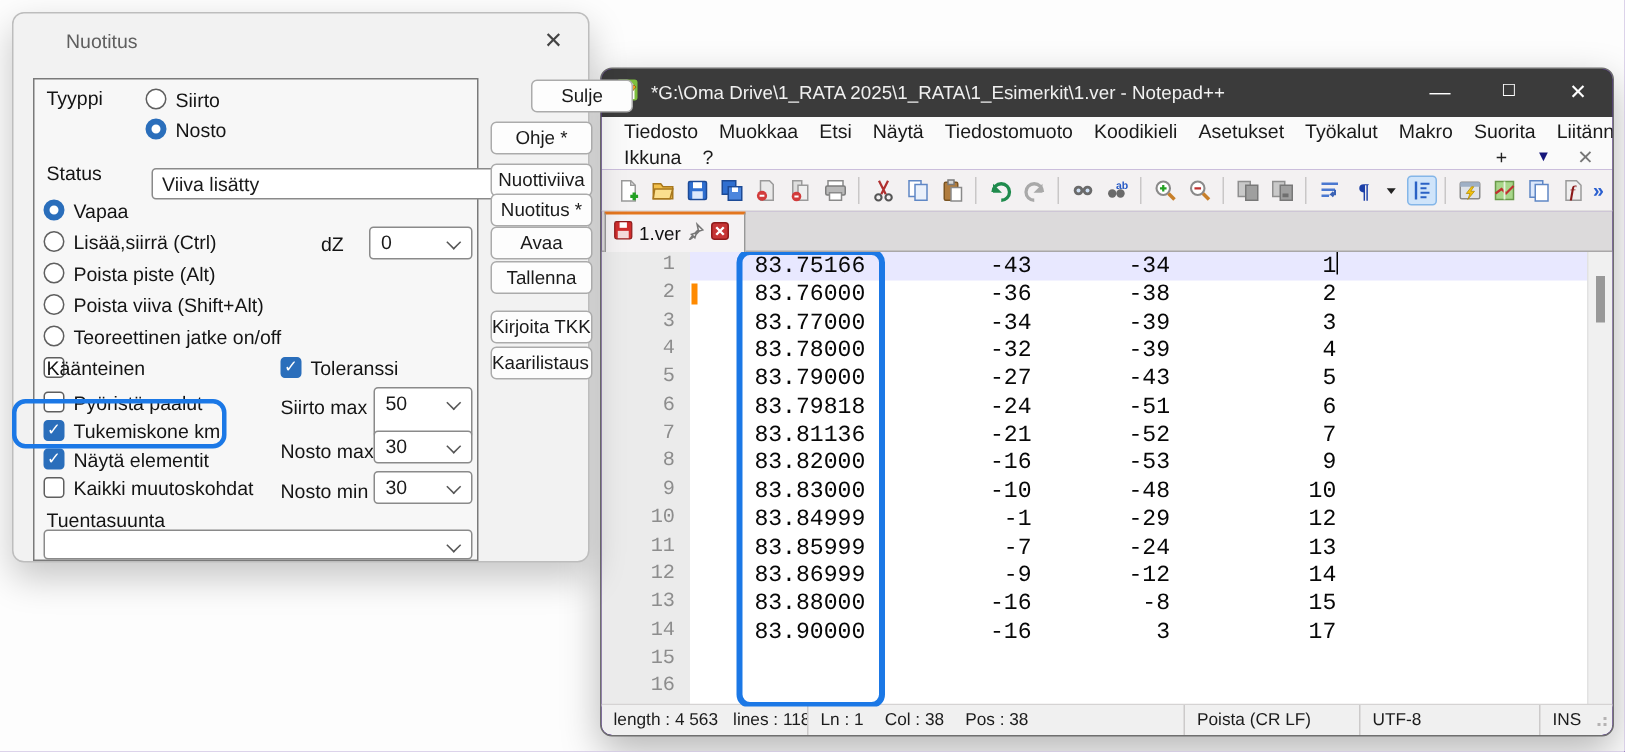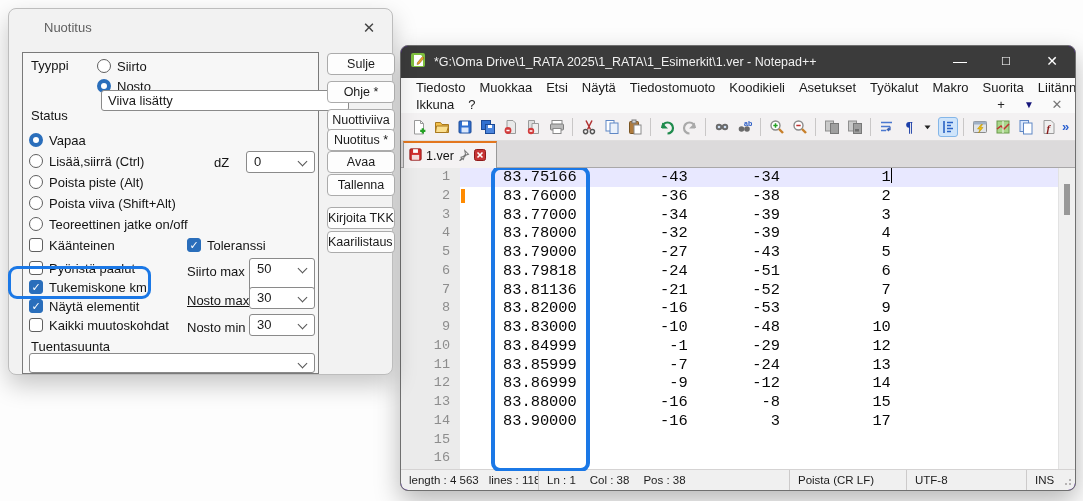--- a/index.html
+++ b/index.html
@@ -410,79 +410,79 @@
     <div class="dlg-close">✕</div>
     <div class="grp"></div>
 
     <span class="lbl" style="left:22px;top:49px;">Tyyppi</span>
     <span class="radio" style="left:88px;top:50px;"></span>
     <span class="lbl" style="left:108px;top:50px;">Siirto</span>
     <span class="radio sel" style="left:88px;top:70px;"></span>
     <span class="lbl" style="left:108px;top:70px;">Nosto</span>
 
     <span class="lbl" style="left:22px;top:99px;">Status</span>
-    <span class="field" style="left:92px;top:81px;width:248px;height:21px;">Viiva lisätty</span>
+    <span class="field" style="left:92px;top:103px;width:248px;height:21px;">Viiva lisätty</span>
 
     <span class="radio sel" style="left:20px;top:124px;"></span>
     <span class="lbl" style="left:40px;top:124px;">Vapaa</span>
     <span class="radio" style="left:20px;top:145px;"></span>
     <span class="lbl" style="left:40px;top:145px;">Lisää,siirrä  (Ctrl)</span>
     <span class="lbl" style="left:205px;top:146px;">dZ</span>
     <span class="combo" style="left:237px;top:142px;width:69px;height:22px;">
       <span class="val">0</span>
         <span class="chev"></span>
     </span>
     <span class="radio" style="left:20px;top:166px;"></span>
     <span class="lbl" style="left:40px;top:166px;">Poista piste  (Alt)</span>
     <span class="radio" style="left:20px;top:187px;"></span>
     <span class="lbl" style="left:40px;top:187px;">Poista viiva  (Shift+Alt)</span>
     <span class="radio" style="left:20px;top:208px;"></span>
     <span class="lbl" style="left:40px;top:208px;">Teoreettinen jatke on/off</span>
 
     <span class="chk" style="left:20px;top:229px;"></span>
-    <span class="lbl" style="left:40px;top:229px;">Käänteinen</span>
+    <span class="lbl" style="left:22px;top:229px;">Käänteinen</span>
     <span class="chk on" style="left:178px;top:229px;">✓</span>
     <span class="lbl" style="left:198px;top:229px;">Toleranssi</span>
 
     <span class="chk" style="left:20px;top:252px;"></span>
     <span class="lbl" style="left:40px;top:252px;">Pyöristä paalut</span>
     <span class="lbl" style="left:178px;top:255px;">Siirto max</span>
     <span class="combo" style="left:240px;top:249px;width:66px;height:34px;">
       <span class="val">50</span>
         <span class="chev"></span>
     </span>
 
     <span class="chk on" style="left:20px;top:271px;">✓</span>
     <span class="lbl" style="left:40px;top:271px;">Tukemiskone km</span>
     <div class="hl-box" style="left:-1px;top:257px;width:143px;height:33px;"></div>
 
     <span class="chk on" style="left:20px;top:290px;">✓</span>
     <span class="lbl" style="left:40px;top:290px;">Näytä elementit</span>
-    <span class="lbl" style="left:178px;top:284px;text-decoration:underline;">Nosto max</span>
+    <span class="lbl" style="left:178px;top:284px;">Nosto max</span>
     <span class="combo" style="left:240px;top:278px;width:66px;height:22px;">
       <span class="val">30</span>
         <span class="chev"></span>
     </span>
 
     <span class="chk" style="left:20px;top:309px;"></span>
     <span class="lbl" style="left:40px;top:309px;">Kaikki muutoskohdat</span>
     <span class="lbl" style="left:178px;top:311px;">Nosto min</span>
     <span class="combo" style="left:240px;top:305px;width:66px;height:22px;">
       <span class="val">30</span>
         <span class="chev"></span>
     </span>
 
     <span class="lbl" style="left:22px;top:330px;">Tuentasuunta</span>
     <span class="combo" style="left:20px;top:344px;width:286px;height:20px;">
       <span class="val"></span>
         <span class="chev"></span>
     </span>
 
     <div id="dlg-buttons">
-        <div class="btn" style="top: 44px;">Sulje</div>
+        <div class="btn" style="top: 44px; margin-left: 27px;">Sulje</div>
         <div class="btn" style="top: 72px;">Ohje *</div>
         <div class="btn" style="top: 100px;">Nuottiviiva</div>
         <div class="btn" style="top: 120px;">Nuotitus *</div>
         <div class="btn" style="top: 142px;">Avaa</div>
         <div class="btn" style="top: 165px;">Tallenna</div>
         <div class="btn" style="top: 198px;">Kirjoita TKK *</div>
         <div class="btn" style="top: 222px;">Kaarilistaus *</div>
       </div>
   </div>
 

